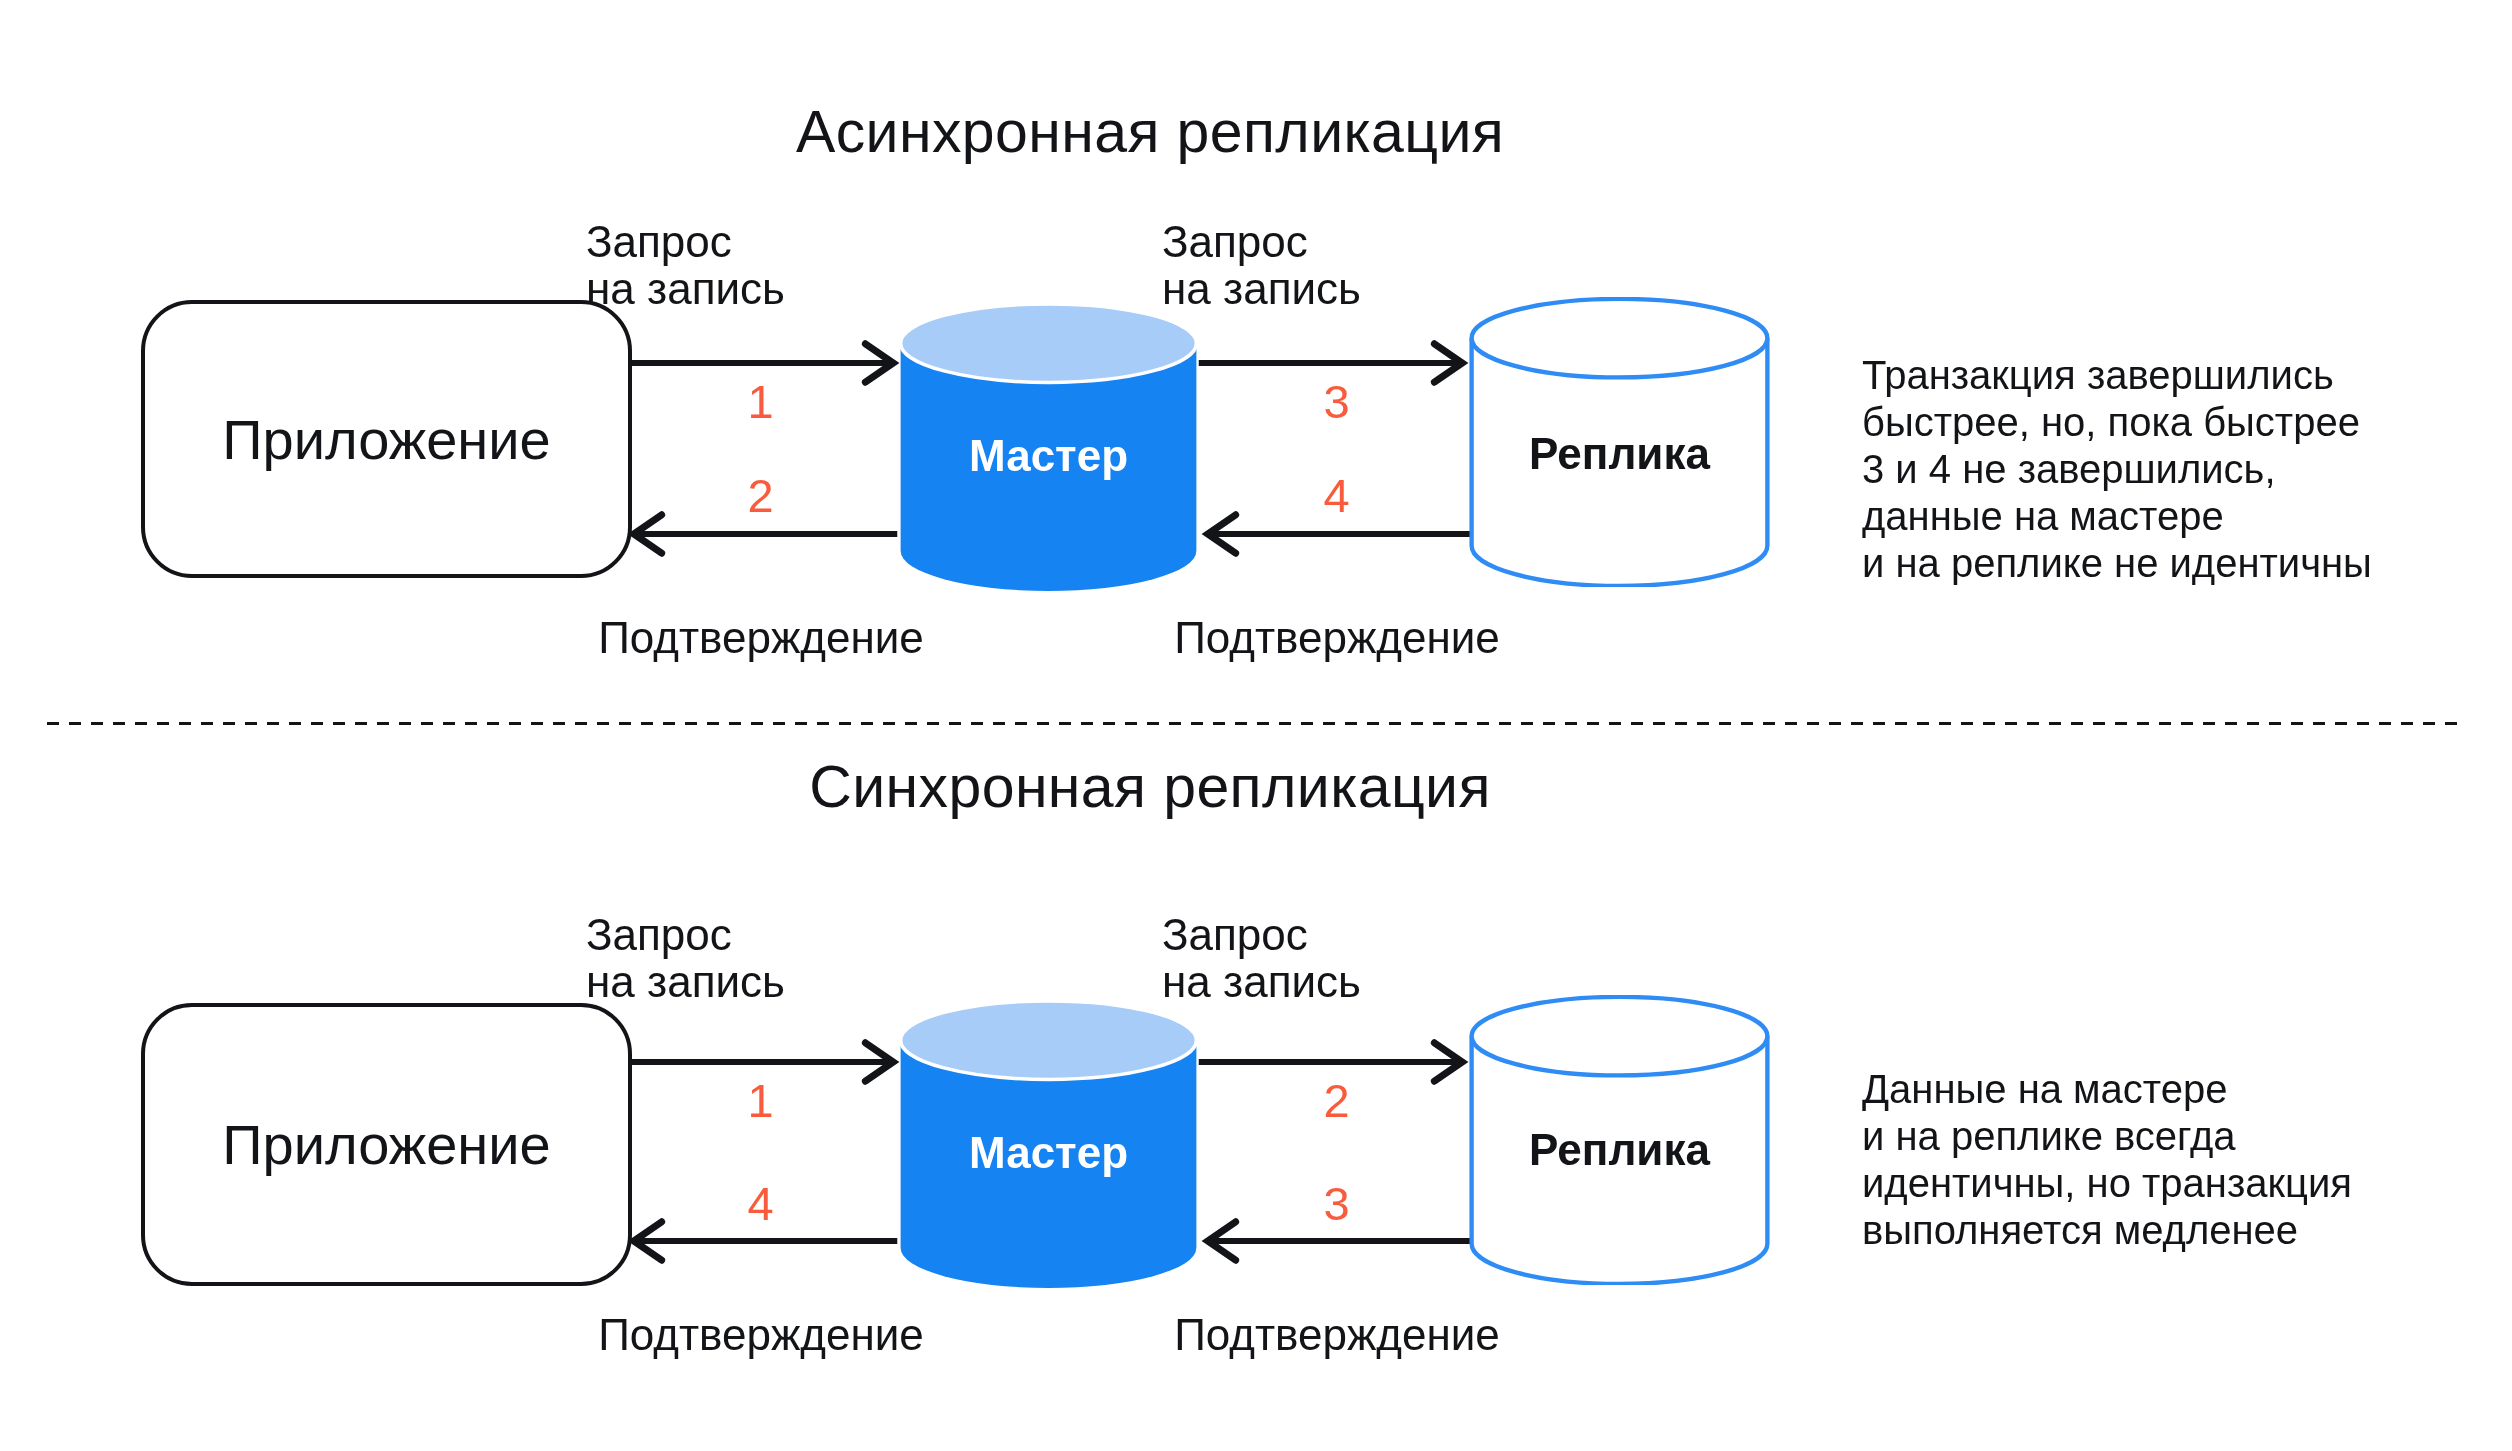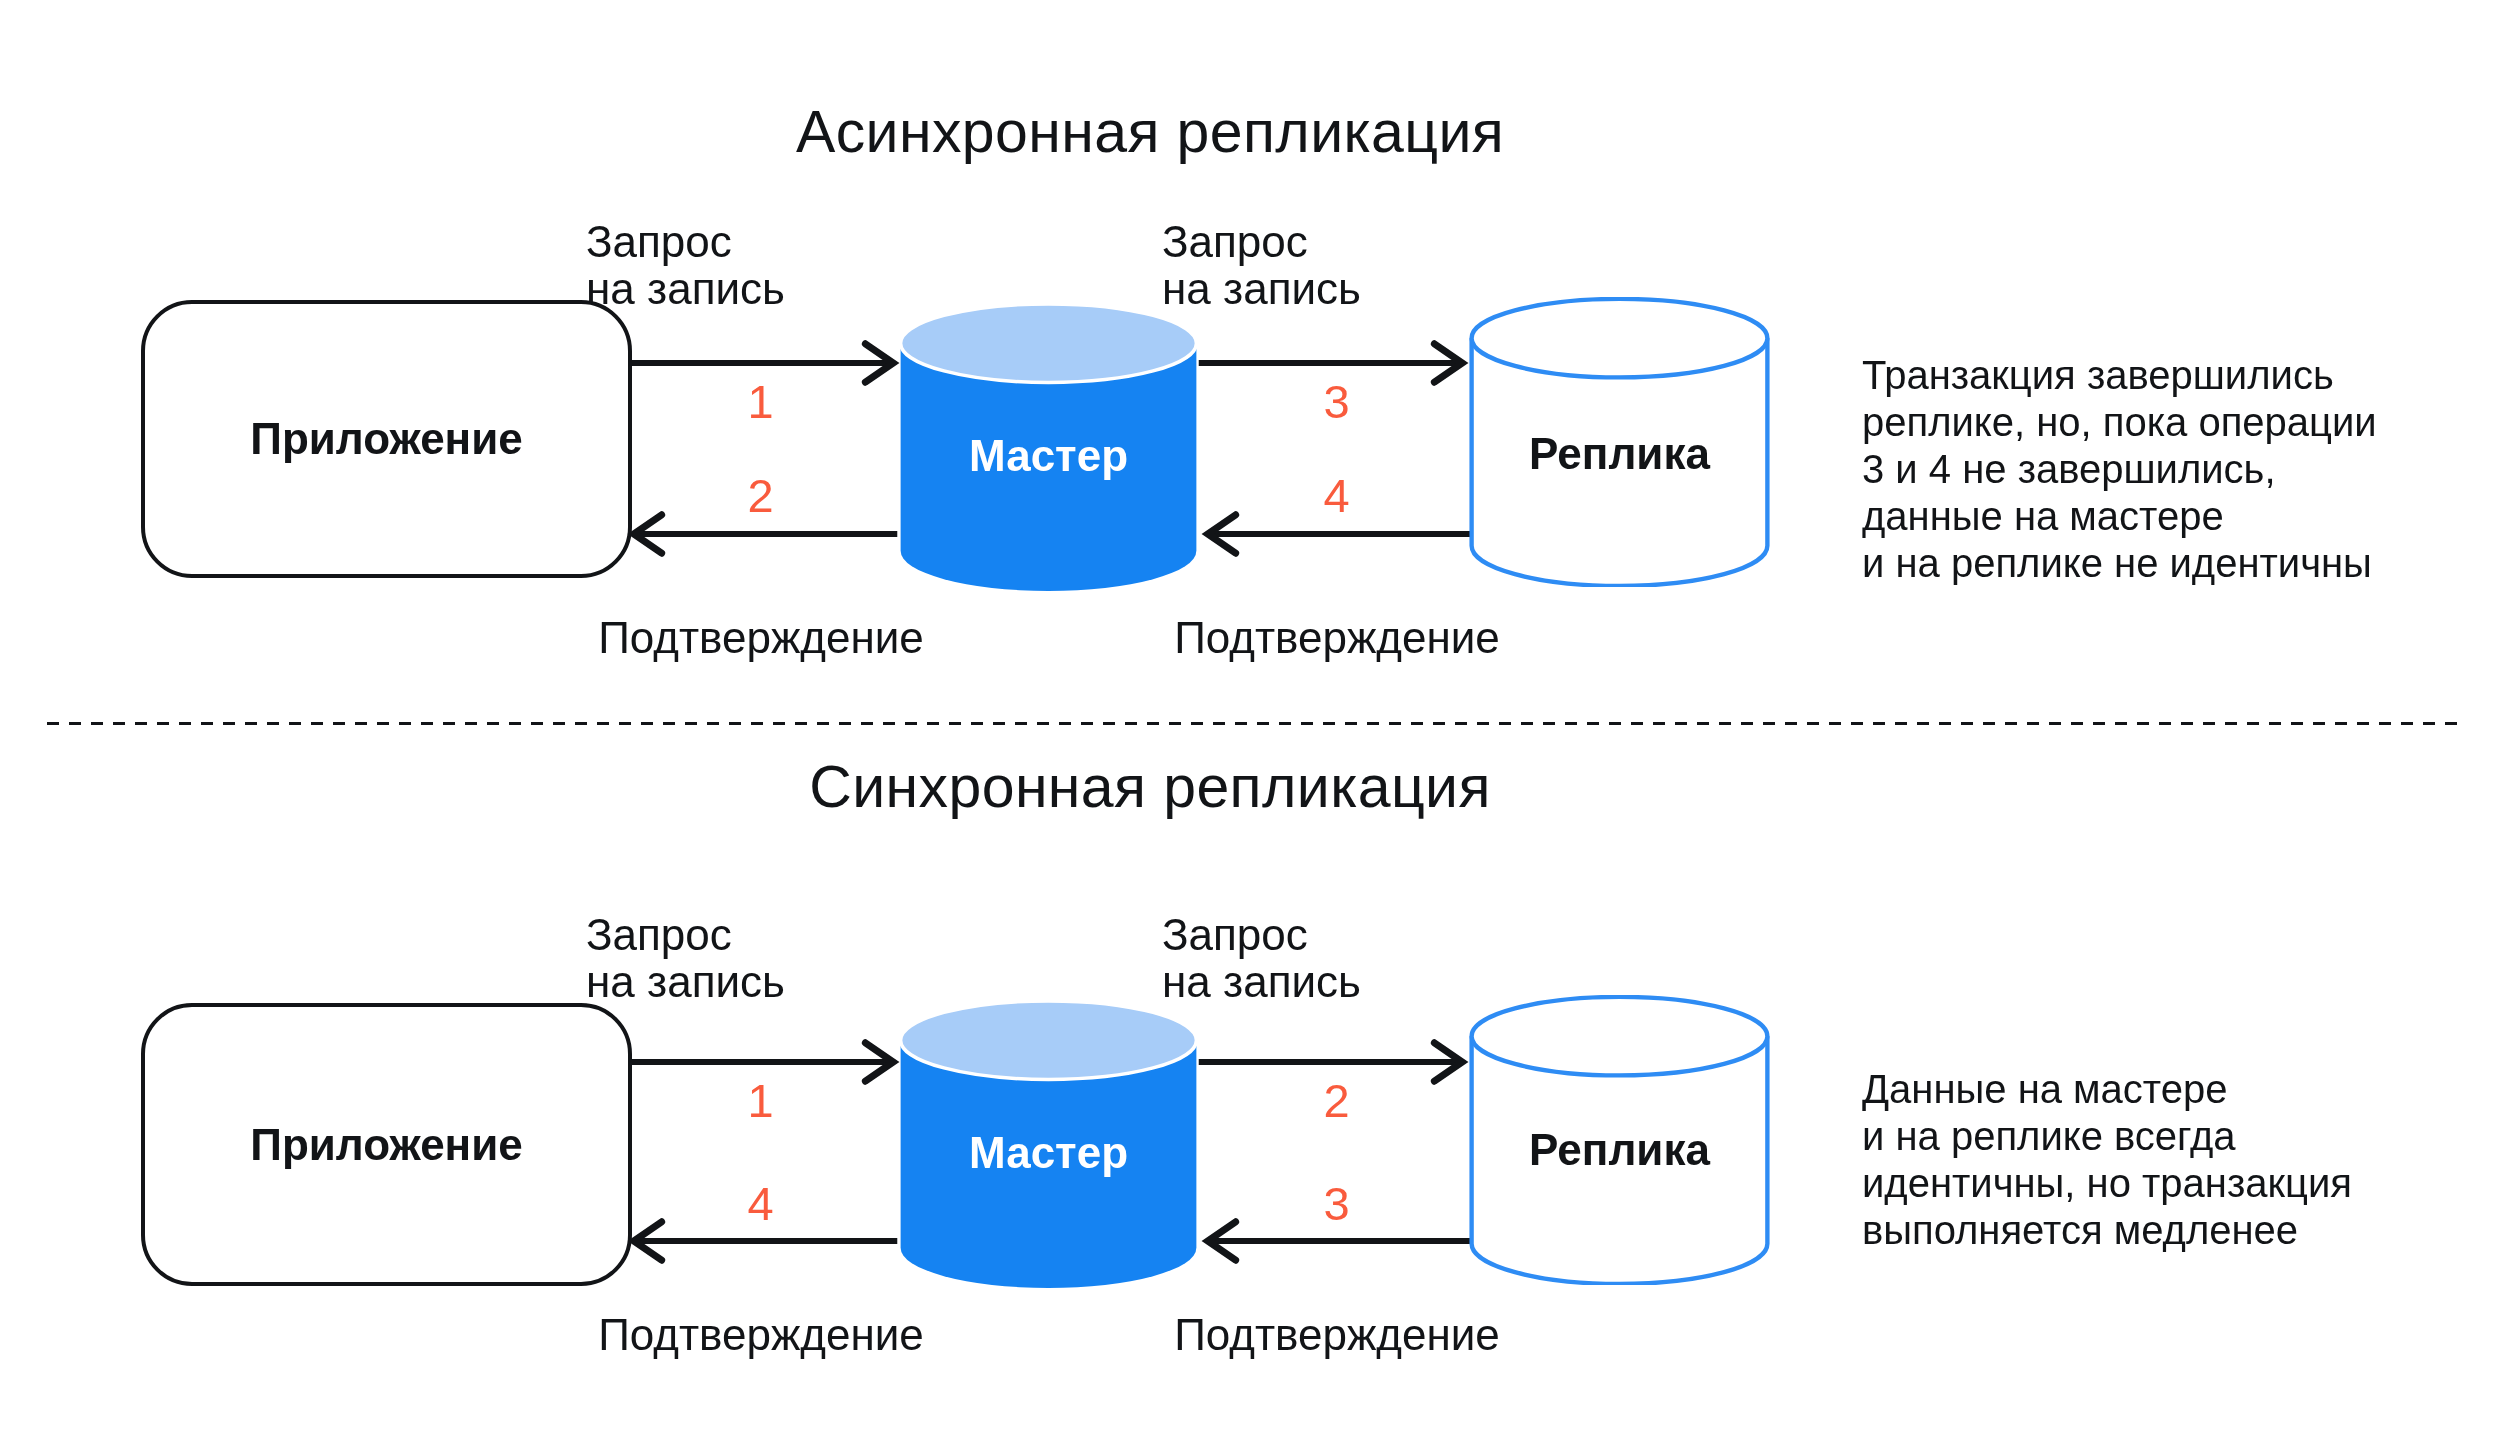--- a/index.html
+++ b/index.html
@@ -18,21 +18,21 @@
     font-size:59px; font-weight:400; letter-spacing:0.4px;
     color:var(--ink);
   }
   .app-box {
     position:absolute;
     border:4.4px solid var(--ink);
     border-radius:51px;
     background:#ffffff;
     display:flex; align-items:center; justify-content:center;
   }
-  .entity-label { font-size:44px; font-weight:700; color:var(--ink); }
+  .entity-label { font-size:56px; font-weight:400; color:var(--ink); }
   .cyl { position:absolute; }
   .cyl-body-master { fill:var(--master_body); }
   .cyl-top-master  { fill:var(--master_top); stroke:#ffffff; stroke-width:4; }
   .cyl-body-replica{ fill:#ffffff; stroke:var(--replica_stroke); stroke-width:5; }
   .cyl-top-replica { fill:#ffffff; stroke:var(--replica_stroke); stroke-width:5; }
   .cyl-label {
     position:absolute; width:301px; text-align:center;
     font-size:44px; font-weight:700; line-height:51px;
   }
   .cyl-label.master { color:#ffffff; }
@@ -111,21 +111,21 @@
   <div class="step" style="left:1284px;top:466px">4</div>
 
   <svg class="cyl" style="left:1469px;top:297px" width="301" height="290" viewBox="0 0 345 332">
     <path class="cyl-body-replica" d="M3,47 L3,285 A169.5,46 0 0 0 342,285 L342,47"></path>
     <ellipse class="cyl-top-replica" cx="172.5" cy="47" rx="169.5" ry="45"></ellipse>
   </svg>
   <div class="cyl-label replica" style="left:1469px;top:428px">Реплика</div>
 
   <div class="note" style="left:1862px;top:352px">
     <div>Транзакция завершились</div>
-    <div>реплике, но, пока операции</div>
+    <div>быстрее, но, пока быстрее</div>
     <div>3 и 4 не завершились,</div>
     <div>данные на мастере</div>
     <div>и на реплике не идентичны</div>
   </div>
 
   <div class="divider"></div>
 
   <div class="section-title" style="top:753px">Синхронная репликация</div>
 
   <div class="app-box" style="left:141px;top:1003px;width:491px;height:283px">

